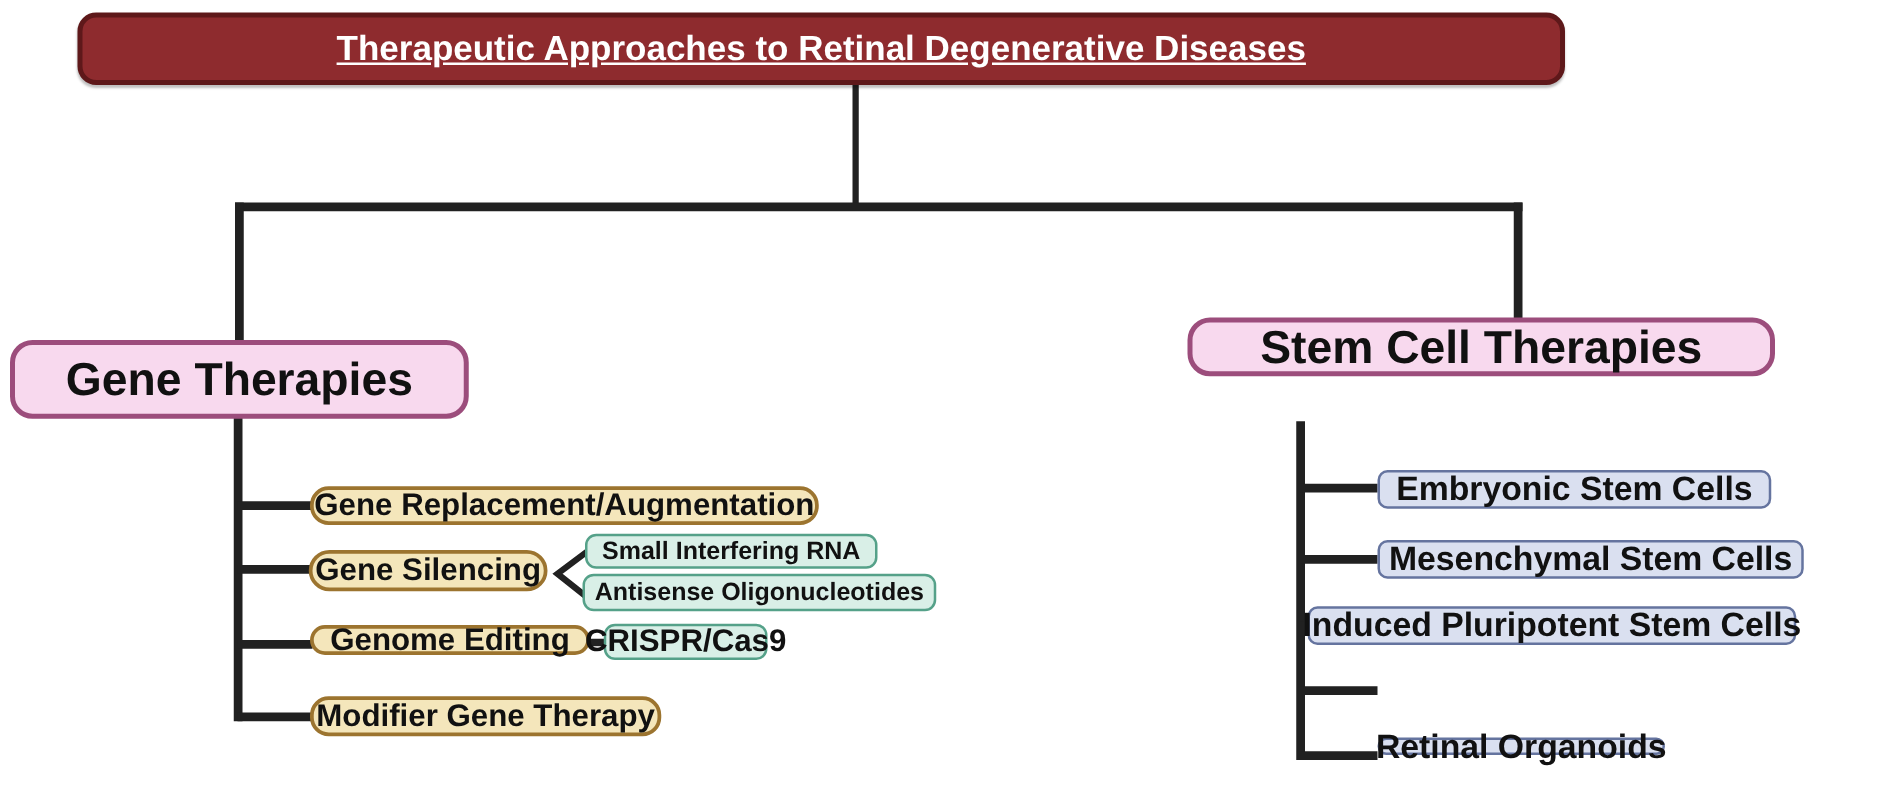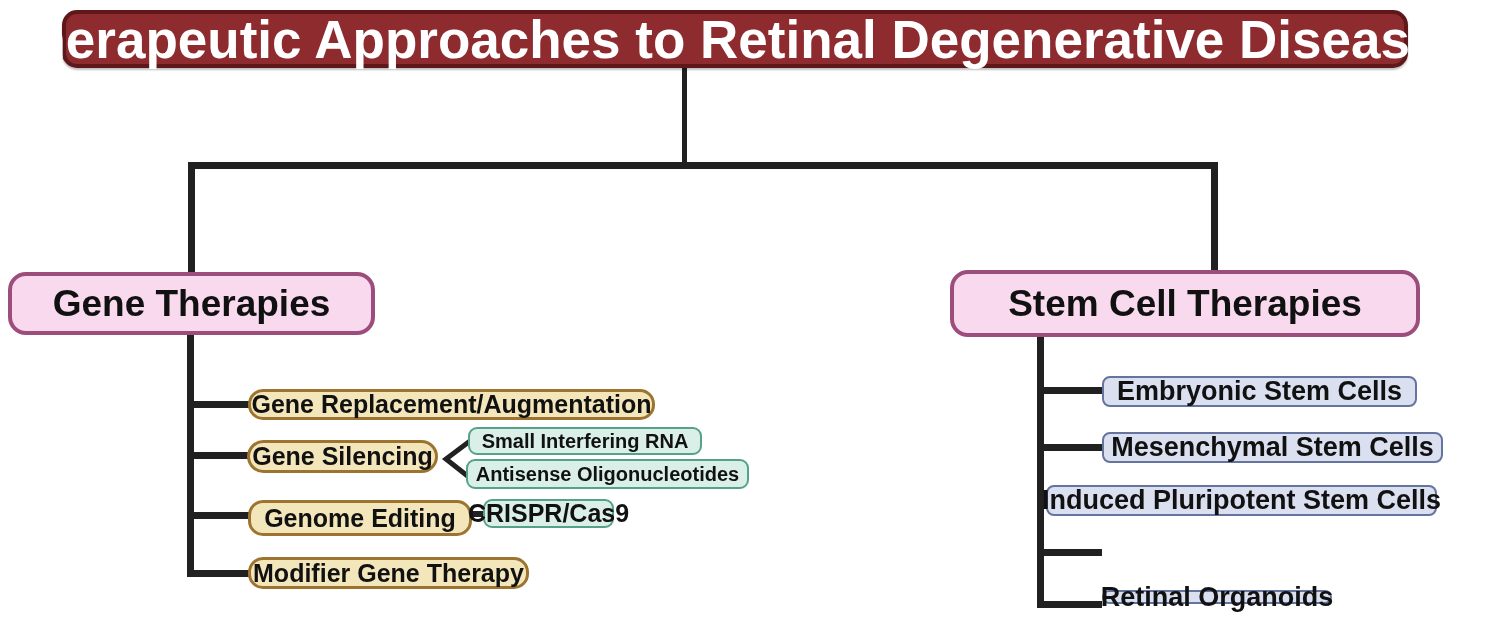--- a/index.html
+++ b/index.html
@@ -15,38 +15,39 @@
   html,body { background:#ffffff; }
   .canvas {
     position:relative; width:1502px; height:628px; background:#ffffff;
     font-family:"Liberation Sans", sans-serif; overflow:hidden;
   }
   .box {
     position:absolute; display:flex; align-items:center; justify-content:center;
     font-weight:bold; color:var(--text); white-space:nowrap; text-align:center;
   }
   .title-box {
-    left:62px; top:10px; width:1346px; height:58px;
+    left:62px; top:10px; width:1190px; height:58px;
     background:var(--title-bg); border:4px solid var(--title-border);
-    border-radius:15px; color:var(--title-text); font-size:53px;
+    border-radius:15px; color:var(--title-text); font-size:28px;
     box-shadow:0 2px 2px rgba(0,0,0,0.25);
+    text-decoration:underline;
   }
   .category-box {
     background:var(--category-bg); border:4px solid var(--category-border);
     border-radius:18px; font-size:37px;
   }
   .gene-cat { left:8px;  top:272px; width:367px; height:63px; }
-  .stem-cat { left:950px; top:270px; width:470px; height:67px; }
+  .stem-cat { left:950px; top:254px; width:470px; height:47px; }
   .gene-item {
     background:var(--gene-item-bg); border:3px solid var(--gene-item-border);
     border-radius:15px; font-size:25px;
   }
   .gi-replacement { left:248px; top:389px; width:407px; height:31px; }
   .gi-silencing   { left:247px; top:440px; width:191px; height:33px; border-width:3.5px; border-radius:17px; }
-  .gi-editing     { left:248px; top:500px; width:224px; height:36px; }
+  .gi-editing     { left:248px; top:500px; width:224px; height:24px; }
   .gi-modifier    { left:248px; top:557px; width:281px; height:32px; }
   .sub-item {
     background:var(--sub-item-bg); border:2.5px solid var(--sub-item-border);
     border-radius:9px; font-size:20px;
   }
   .si-sirna  { left:468px; top:427px; width:234px; height:28px; }
   .si-aso    { left:466px; top:459px; width:283px; height:30px; }
   .si-crispr { left:483px; top:499px; width:131px; height:29px; font-size:25px; }
   .stem-item {
     background:var(--stem-item-bg); border:2.5px solid var(--stem-item-border);

